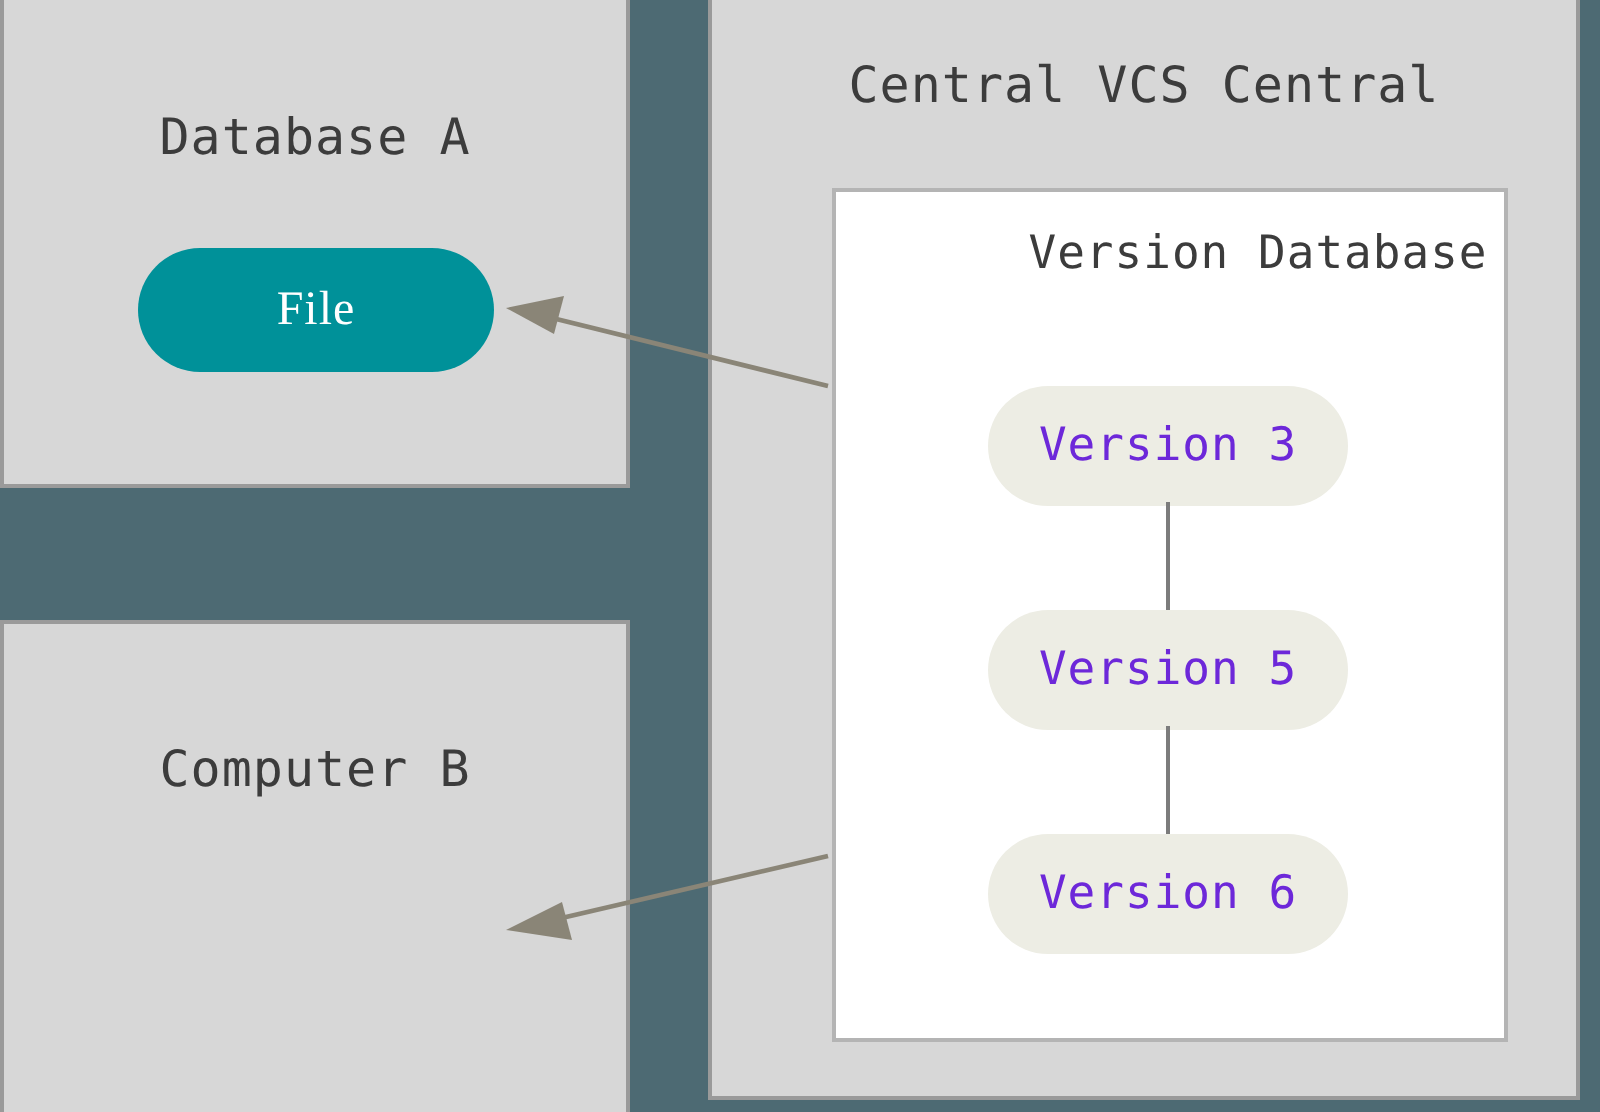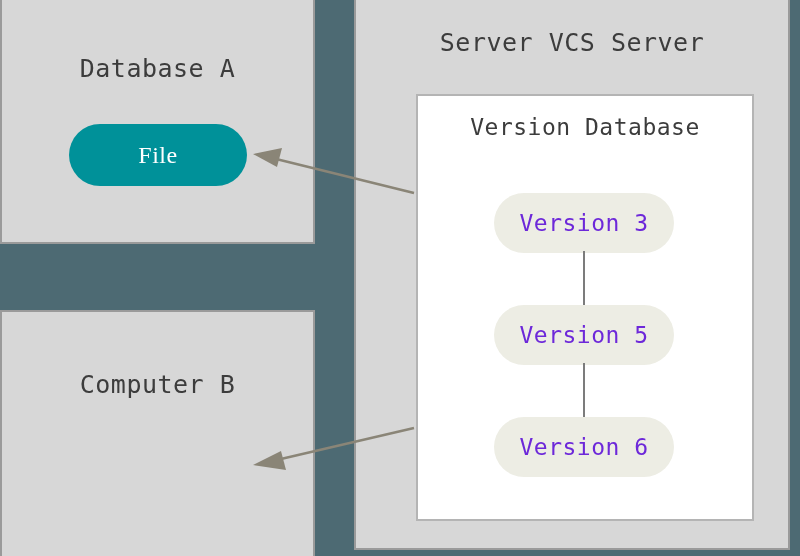--- a/index.html
+++ b/index.html
@@ -95,20 +95,21 @@
 
   #version-db .db-title {
     position: absolute;
     top: 18px;
     width: 100%;
     text-align: center;
     font-size: 23px;
     letter-spacing: 0.5px;
     color: #3c3c3c;
     white-space: nowrap;
+    padding-left: 44px;
   }
 
   .version-pill {
     position: absolute;
     left: 76px;
     width: 180px;
     height: 60px;
     border-radius: 30px;
     background: #edede4;
     color: #6d28d9;
@@ -151,21 +152,21 @@
     <div class="panel-title">Database A</div>
     <div class="file-pill">File</div>
   </div>
 
   <div class="panel" id="computer-b">
     <div class="panel-title">Computer B</div>
 
   </div>
 
   <div class="panel" id="central-server">
-    <div class="panel-title">Server VCS Server</div>
+    <div class="panel-title">Central VCS Central</div>
 
     <div id="version-db">
       <div class="db-title">Version Database</div>
 
       <div class="version-pill v3">Version 3</div>
 
       <div class="version-link l32"></div>
 
       <div class="version-pill v2">Version 5</div>
 

